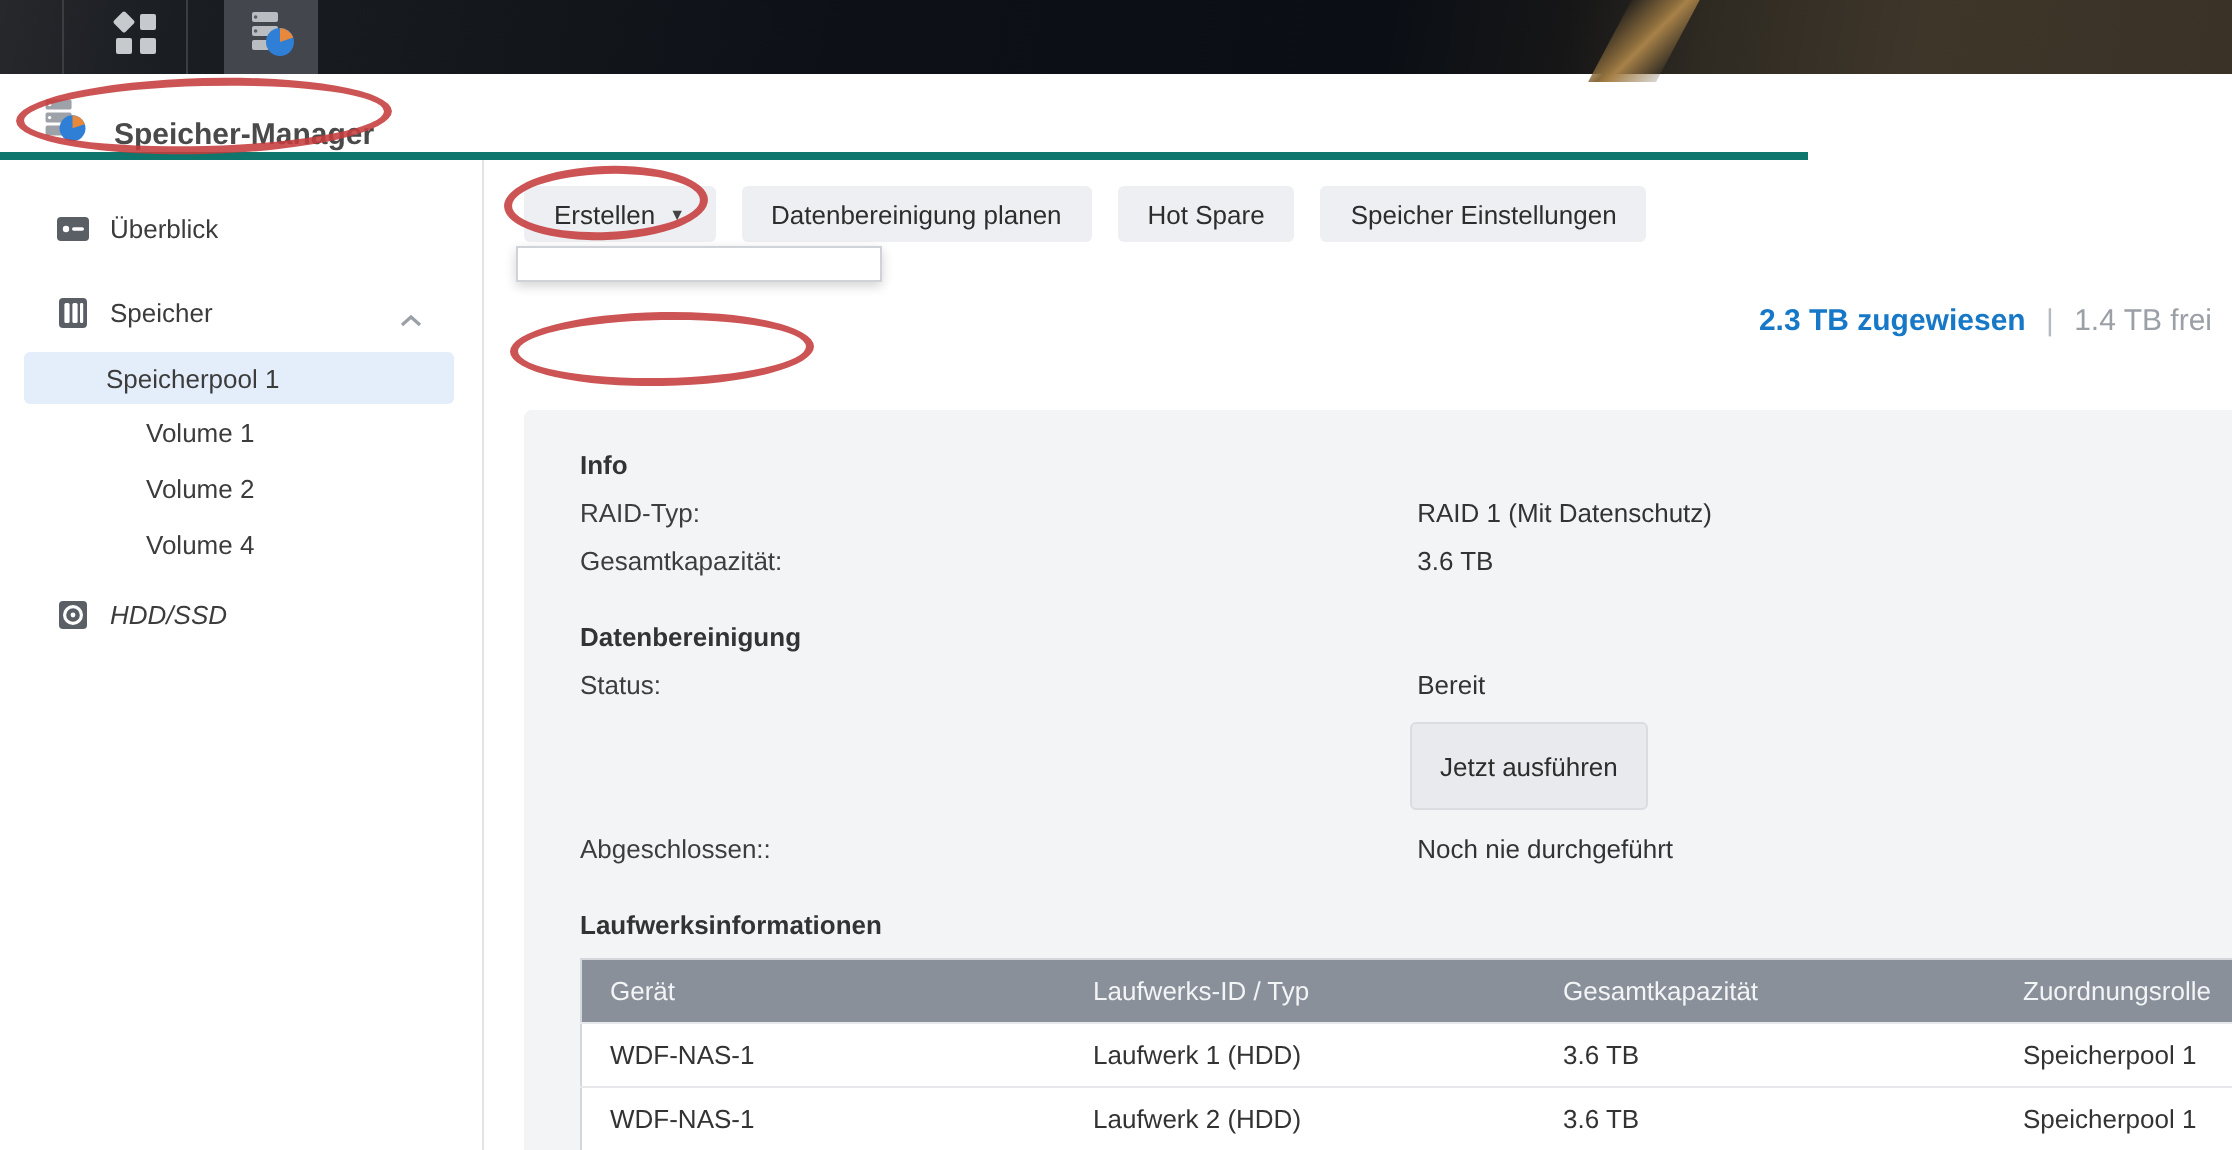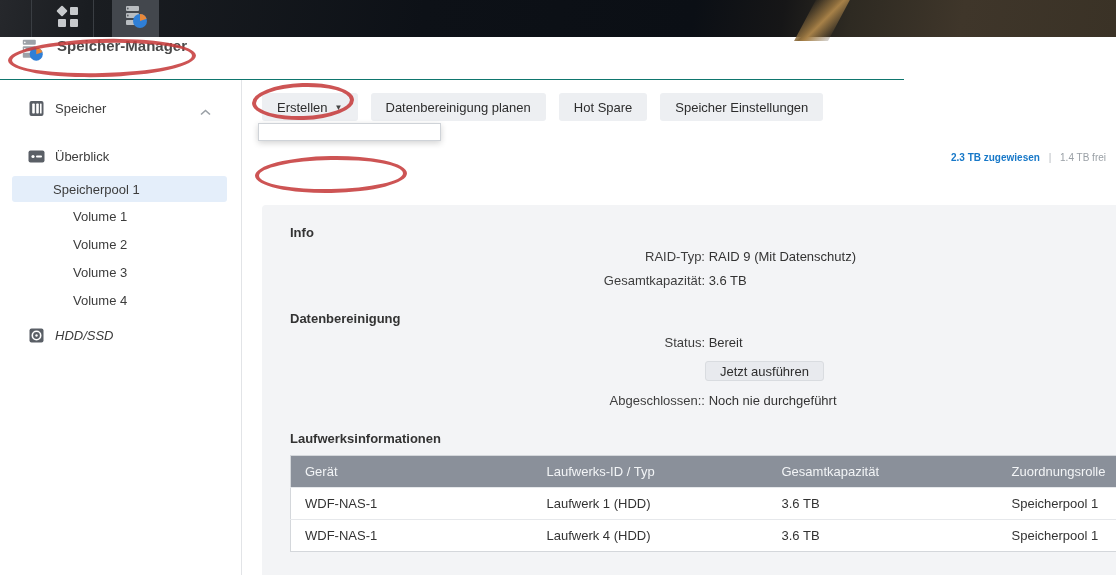--- a/index.html
+++ b/index.html
@@ -14,21 +14,21 @@
     background:linear-gradient(115deg,rgba(0,0,0,0) 0%,#8a6b3c 45%,#a78148 55%,rgba(58,50,38,0.2) 100%);
     transform:skewX(-28deg); }
   .topbar .sep { position:absolute; top:0; width:1px; height:37px; background:#3a3e43; }
   .sep-1 { left:31px; } .sep-2 { left:93px; }
   .tb-btn { position:absolute; top:0; height:37px; display:flex; align-items:center; justify-content:center; }
   .tb-apps { left:43px; width:50px; }
   .tb-app-active { left:112px; width:47px; background:#43474d; }
 
   
   .titlebar { position:absolute; left:0; top:37px; width:904px; height:43px; background:#ffffff;
-    border-bottom:1px solid #0f766e; z-index:2; display:flex; align-items:flex-start; }
+    border-bottom:4px solid #0f766e; z-index:2; display:flex; align-items:flex-end; }
   .titlebar .app-icon { margin-left:20px; }
   .titlebar .app-title { margin-left:11px; font-size:15px; font-weight:bold; color:#4a4a4a; }
 
   
   .sidebar { position:absolute; left:0; top:80px; width:242px; height:495px; background:#ffffff;
     border-right:1px solid #e2e4e7; z-index:2; }
   .side-item { position:relative; height:28px; display:flex; align-items:center; color:#3c3c3c; cursor:default; }
   .side-item .s-icon { width:17px; height:17px; margin-left:28px; flex:0 0 17px; }
   .side-item .s-label { margin-left:10px; }
   .si-overview { margin-top:20px; }
@@ -41,35 +41,35 @@
   .chev { position:absolute; right:30px; top:10px; }
 
   
   .main { position:absolute; left:242px; top:80px; width:874px; height:495px; background:#ffffff; z-index:1; }
 
   .btn-row { position:absolute; left:20px; top:13px; display:flex; }
   .btn { background:#edeff2; color:#2d2d2d; border:none; border-radius:3px; height:28px; padding:0 15px;
     font-size:13px; font-family:inherit; margin-right:13px; display:flex; align-items:center; cursor:pointer;justify-content:center; }
   .btn .caret { margin-left:7px; font-size:8px; color:#444; }
 
-  .alloc { position:absolute; top:72px; right:10px; font-size:10px; white-space:nowrap; }
+  .alloc { position:absolute; top:72px; right:10px; font-size:15px; white-space:nowrap; }
   .alloc .a-used { color:#1778c8; font-weight:bold; }
   .alloc .a-sep  { color:#b6babf; margin:0 6px; }
   .alloc .a-free { color:#9aa0a6; }
 
   
   .card { position:absolute; left:20px; top:125px; width:920px; height:430px; background:#f3f4f6;
     border-radius:4px; padding:20px 28px; }
   .sect-h { font-weight:bold; color:#333; margin-bottom:9px; }
   .kv { margin-bottom:9px; color:#3d3d3d; }
-  .kv .k { display:inline-block; width:415px;text-align:right; }
+  .kv .k { display:inline-block; width:415px; }
   .kv .v { color:#333; }
   .gap { height:14px; }
   .run-btn { margin-left:415px; margin-top:2px; margin-bottom:12px; background:#e8eaee; border:1px solid #d9dce0;
-    border-radius:3px; height:20px; padding:0 14px; font-size:13px; font-family:inherit; color:#2d2d2d; cursor:pointer; }
+    border-radius:3px; height:44px; padding:0 14px; font-size:13px; font-family:inherit; color:#2d2d2d; cursor:pointer; }
 
   table.drives { border-collapse:collapse; table-layout:fixed; width:864px; margin-top:8px;
     border:1px solid #d4d7db; background:#ffffff; }
   table.drives th { background:#8a909a; color:#f2f4f6; font-weight:normal; text-align:left;
     height:32px; padding-left:14px; font-size:13px; white-space:nowrap; overflow:hidden; }
   table.drives td { height:32px; padding-left:14px; border-top:1px solid #e6e8eb; color:#333; white-space:nowrap; }
 
   
   .dropdown { position:absolute; left:258px; top:123px; width:183px; background:#ffffff;
     border:1px solid #cfd3d8; box-shadow:0 2px 6px rgba(0,0,0,0.18); z-index:8; padding:7px 0 9px; }
@@ -125,61 +125,58 @@
       <circle cx="5.2" cy="12.7" r="0.9" fill="#ffffff"></circle>
       <circle cx="17.5" cy="18.5" r="7" fill="#2f7fd6"></circle>
       <path d="M17.5 18.5 L17.5 11.5 A7 7 0 0 1 24.1 16.3 Z" fill="#e8883a"></path>
     </svg>
   </span>
   <span class="app-title">Speicher-Manager</span>
 </div>
 
 <div class="sidebar">
 
+  <div class="side-item si-overview">
+    <span class="s-icon">
+      <svg width="17" height="17" viewBox="0 0 17 17">
+        <rect x="0.5" y="2.5" width="16" height="12" rx="2" fill="#5a5f66"></rect>
+        <circle cx="5" cy="8.5" r="1.6" fill="#ffffff"></circle>
+        <rect x="8" y="7.6" width="6" height="1.8" rx="0.9" fill="#ffffff"></rect>
+      </svg>
+    </span>
+    <span class="s-label">Überblick</span>
+  </div>
+
   <div class="side-item si-storage">
     <span class="s-icon">
       <svg width="17" height="17" viewBox="0 0 17 17">
         <rect x="1.5" y="1" width="14" height="15" rx="2" fill="#5a5f66"></rect>
         <rect x="4.2" y="3.5" width="2.6" height="10" rx="0.8" fill="#ffffff"></rect>
         <rect x="8.2" y="3.5" width="2.6" height="10" rx="0.8" fill="#ffffff"></rect>
         <rect x="12" y="3.5" width="1.6" height="10" rx="0.6" fill="#ffffff"></rect>
       </svg>
     </span>
     <span class="s-label">Speicher</span>
     <span class="chev">
       <svg width="11" height="7" viewBox="0 0 11 7">
           <polyline points="1,5.5 5.5,1.5 10,5.5" fill="none" stroke="#9aa0a6" stroke-width="1.6"></polyline>
         </svg>
     </span>
   </div>
 
-  <div class="side-item si-overview">
-    <span class="s-icon">
-      <svg width="17" height="17" viewBox="0 0 17 17">
-        <rect x="0.5" y="2.5" width="16" height="12" rx="2" fill="#5a5f66"></rect>
-        <circle cx="5" cy="8.5" r="1.6" fill="#ffffff"></circle>
-        <rect x="8" y="7.6" width="6" height="1.8" rx="0.9" fill="#ffffff"></rect>
-      </svg>
-    </span>
-    <span class="s-label">Überblick</span>
-  </div>
-
   <div class="side-item si-pool">
     <span class="hl"></span>
     <span class="s-label">Speicherpool 1</span>
   </div>
 
   <div class="side-item si-vol">
     <span class="s-label">Volume 1</span>
   </div>
   <div class="side-item si-vol">
     <span class="s-label">Volume 2</span>
-  </div>
-  <div class="side-item si-vol">
-    <span class="s-label">Volume 3</span>
   </div>
   <div class="side-item si-vol">
     <span class="s-label">Volume 4</span>
   </div>
 
   <div class="side-item si-hdd">
     <span class="s-icon">
       <svg width="17" height="17" viewBox="0 0 17 17">
         <rect x="1.5" y="1.5" width="14" height="14" rx="2" fill="#5a5f66"></rect>
         <circle cx="8.5" cy="8.5" r="4.2" fill="none" stroke="#ffffff" stroke-width="1.6"></circle>
@@ -206,21 +203,21 @@
     <span class="a-used">2.3 TB zugewiesen</span>
     <span class="a-sep">|</span>
     <span class="a-free">1.4 TB frei</span>
   </div>
 
   <div class="card">
 
     <div class="sect-h">Info</div>
     <div class="kv">
       <span class="k">RAID-Typ:</span>
-      <span class="v">RAID 9 (Mit Datenschutz)</span>
+      <span class="v">RAID 1 (Mit Datenschutz)</span>
     </div>
     <div class="kv">
       <span class="k">Gesamtkapazität:</span>
       <span class="v">3.6 TB</span>
     </div>
 
     <div class="gap"></div>
     <div class="sect-h">Datenbereinigung</div>
     <div class="kv">
       <span class="k">Status:</span>
@@ -254,21 +251,21 @@
       </thead>
       <tbody>
         <tr>
           <td>WDF-NAS-1</td>
           <td>Laufwerk 1 (HDD)</td>
           <td>3.6 TB</td>
           <td>Speicherpool 1</td>
         </tr>
         <tr>
           <td>WDF-NAS-1</td>
-          <td>Laufwerk 4 (HDD)</td>
+          <td>Laufwerk 2 (HDD)</td>
           <td>3.6 TB</td>
           <td>Speicherpool 1</td>
         </tr>
       </tbody>
     </table>
   </div>
 </div>
 
 <div class="dropdown">
 </div>

